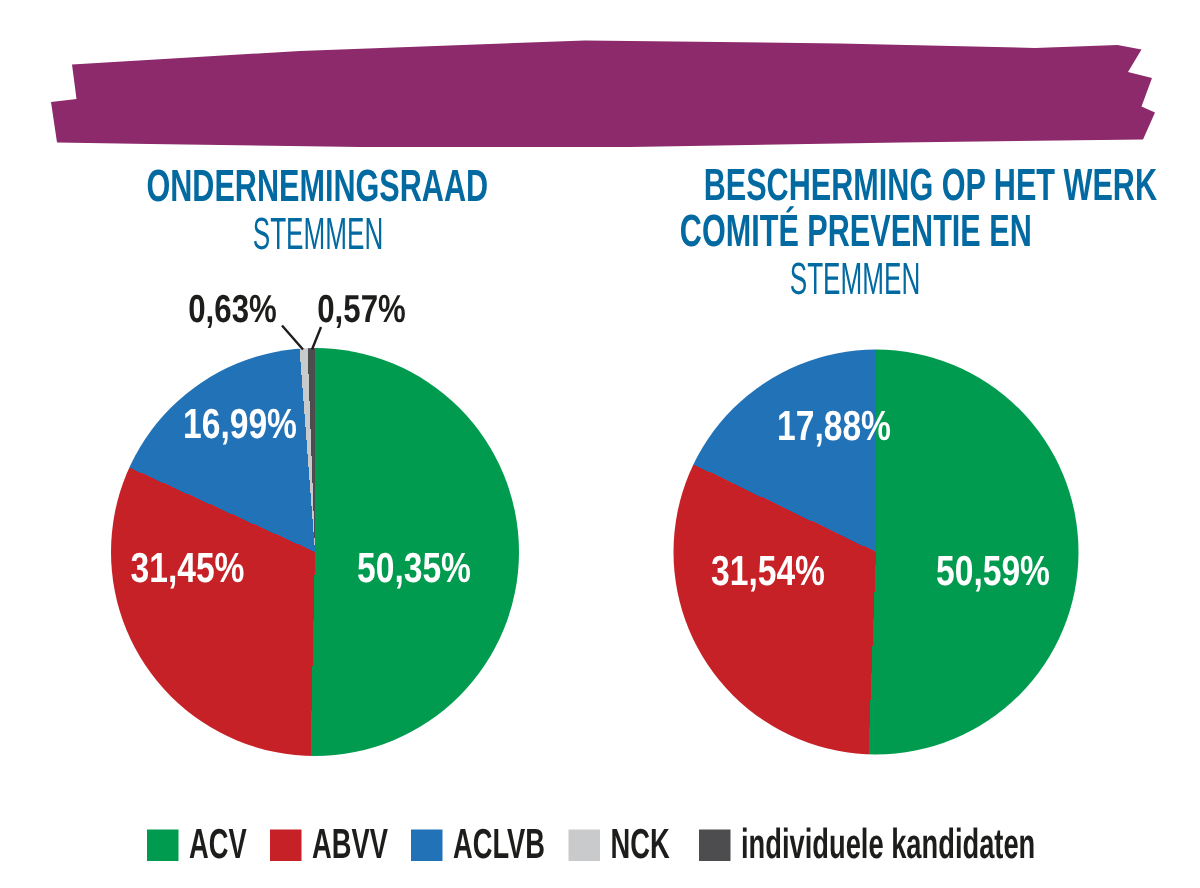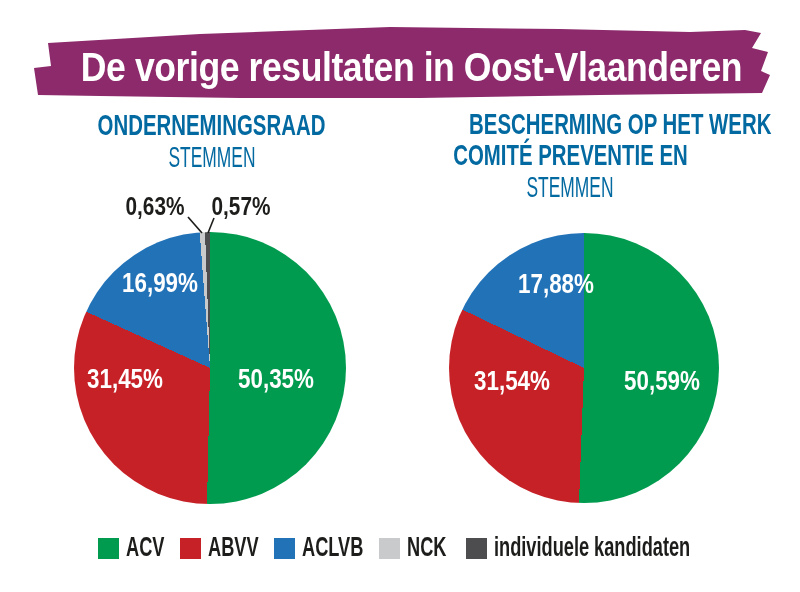--- a/index.html
+++ b/index.html
@@ -32,41 +32,38 @@
        transform:translate(-50%,-50%) scaleX(0.8);}
   .callout{position:absolute;color:#1d1d1b;font-weight:bold;font-size:26px;white-space:nowrap;
        transform:translate(-50%,-50%) scaleX(0.8);}
   #callout-nck{left:155px;top:206px;}
   #callout-ik{left:241px;top:206px;}
   #leader-lines{position:absolute;left:0;top:0;pointer-events:none;}
 
   
   #legend{position:absolute;left:0;right:0;top:535px;display:flex;
           justify-content:center;align-items:center;gap:20px;}
-  .legend-item{display:flex;align-items:flex-end;}
+  .legend-item{display:flex;align-items:center;margin-top:16px;}
   .legend-swatch{width:21px;height:21px;margin-right:7px;flex:0 0 auto;}
   .legend-label{display:inline-block;font-size:28px;font-weight:bold;color:#1d1d1b;
                 white-space:nowrap;transform:scaleX(0.65);transform-origin:left center;
                 line-height:24px;}
   .lw-acv{width:34px;} .lw-abvv{width:46px;} .lw-aclvb{width:57px;}
   .lw-nck{width:39px;} .lw-ik{width:208px;}
 </style>
 </head>
 <body>
 
 <div id="stage">
 
   <svg id="banner-svg" width="800" height="115" viewBox="0 0 800 115">
     <path d="M48,43 L200,34 L390,27 L560,29 L690,32 L745,30 L761,33 L752,48 L768,52
              L761,71 L770,75 L762,93 L600,95 L420,98 L240,98 L100,96 L38,95
              L34,68 L51,66 Z" fill="#8C2A6B"></path>
   </svg>
-  <div id="banner-title">
-    <span class="cond" style="transform:scaleX(0.89)">De vorige resultaten in Oost-Vlaanderen</span>
-  </div>
 
   <div class="col-header" id="header-left">
     <div class="hdr-line">
       <span class="cond">ONDERNEMINGSRAAD</span>
     </div>
     <div class="hdr-sub">
       <span class="cond">STEMMEN</span>
     </div>
   </div>
 

